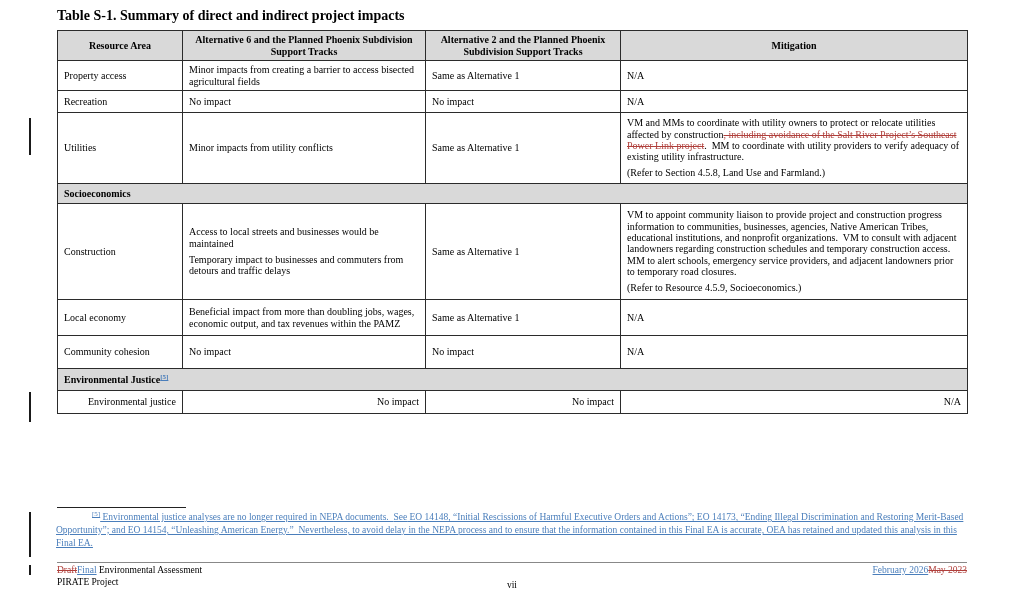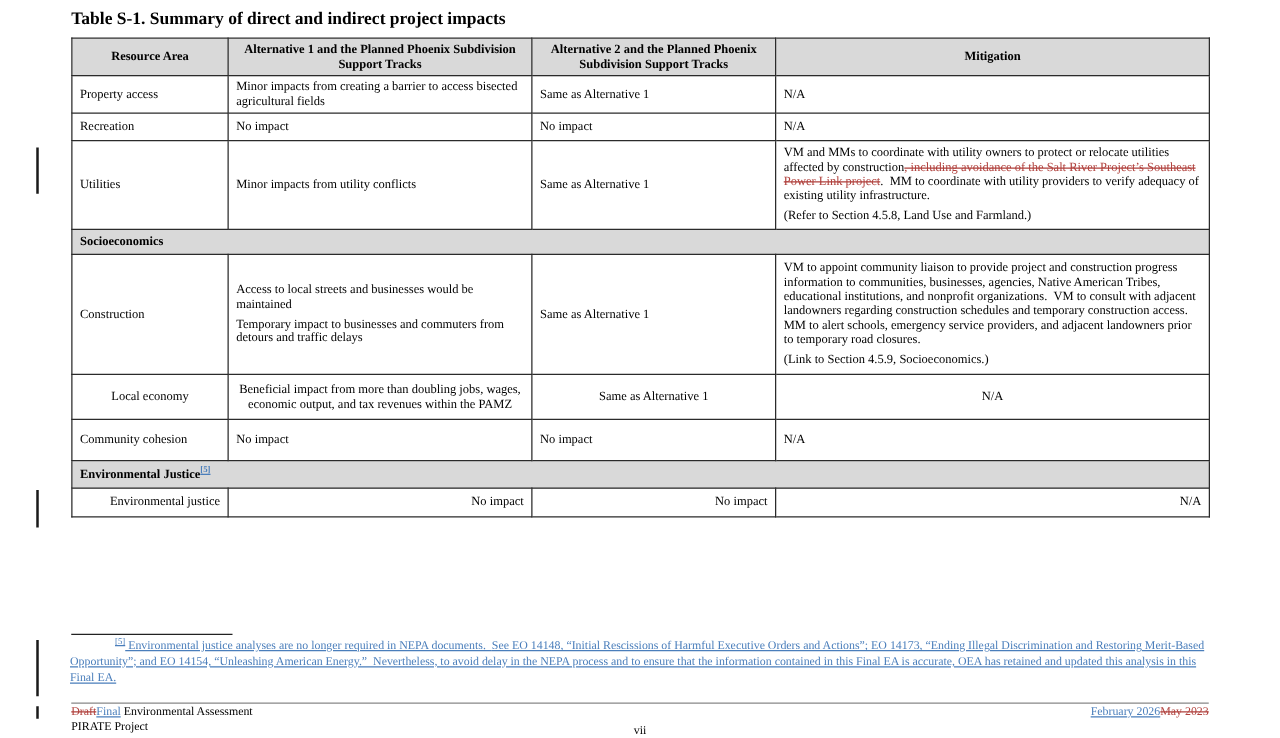--- a/index.html
+++ b/index.html
@@ -40,21 +40,21 @@
   td.resource{}
   tr.section-row td{
     background:var(--hdr);
     font-weight:bold;
   }
   tbody tr:nth-child(1){height:30px;margin-left:23px;}
   tbody tr:nth-child(2){height:22px;}
   tbody tr:nth-child(3){height:71px;}
   tbody tr:nth-child(4){height:20px;}
   tbody tr:nth-child(5){height:96px;}
-  tbody tr:nth-child(6){height:36px;text-align:center;}
+  tbody tr:nth-child(6){height:36px;}
   tbody tr:nth-child(7){height:33px;}
   tbody tr:nth-child(8){height:22px;margin-left:18px;}
   tbody tr:nth-child(9){height:23px;text-align:right;}
   tbody tr:nth-child(10){height:24px;}
   td p{margin:0 0 5px 0;}
   td p:last-child{margin-bottom:0;}
   .del{color:var(--del);text-decoration:line-through;}
   .ins{color:var(--ins);text-decoration:underline;}
   .it{}
   sup{font-size:7px;line-height:0;}
@@ -103,21 +103,21 @@
   <table class="impacts">
     <colgroup>
       <col style="width:125px">
       <col style="width:243px">
       <col style="width:195px">
       <col style="width:347px">
     </colgroup>
     <thead>
       <tr id="header-row">
           <th>Resource Area</th>
-          <th>Alternative 1 and the Planned Phoenix Subdivision Support Tracks</th>
+          <th>Alternative 6 and the Planned Phoenix Subdivision Support Tracks</th>
           <th>Alternative 2 and the Planned Phoenix Subdivision Support Tracks</th>
           <th>Mitigation</th>
         </tr>
     </thead>
     <tbody id="table-body">
         <tr>
           <td class="resource">Property access</td>
           <td>
             <p><span>Minor impacts from creating a barrier to access bisected agricultural fields</span></p>
           </td>
@@ -160,21 +160,21 @@
           <td class="resource">Construction</td>
           <td>
             <p><span>Access to local streets and businesses would be maintained</span></p>
             <p><span>Temporary impact to businesses and commuters from detours and traffic delays</span></p>
           </td>
           <td>
             <p><span>Same as Alternative 1</span></p>
           </td>
           <td>
             <p><span>VM to appoint community liaison to provide project and construction progress information to communities, businesses, agencies, Native American Tribes, educational institutions, and nonprofit organizations.&nbsp; VM to consult with adjacent landowners regarding construction schedules and temporary construction access.&nbsp; MM to alert schools, emergency service providers, and adjacent landowners prior to temporary road closures.</span></p>
-            <p><span>(Link to Section 4.5.9, </span><span class="it">Socioeconomics</span><span>.)</span></p>
+            <p><span>(Refer to Resource 4.5.9, </span><span class="it">Socioeconomics</span><span>.)</span></p>
           </td>
         </tr>
         <tr>
           <td class="resource">Local economy</td>
           <td>
             <p><span>Beneficial impact from more than doubling jobs, wages, economic output, and tax revenues within the PAMZ</span></p>
           </td>
           <td>
             <p><span>Same as Alternative 1</span></p>
           </td>

